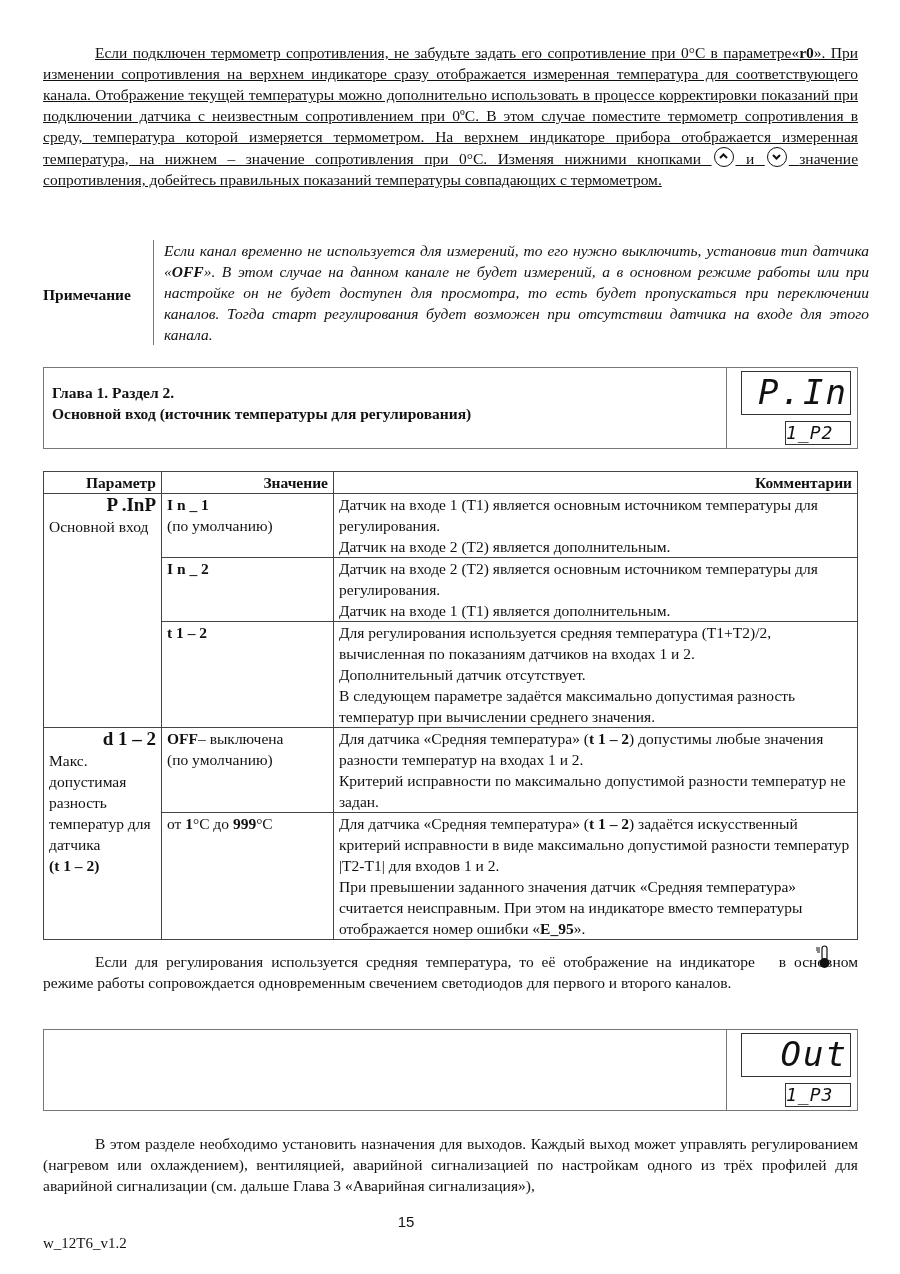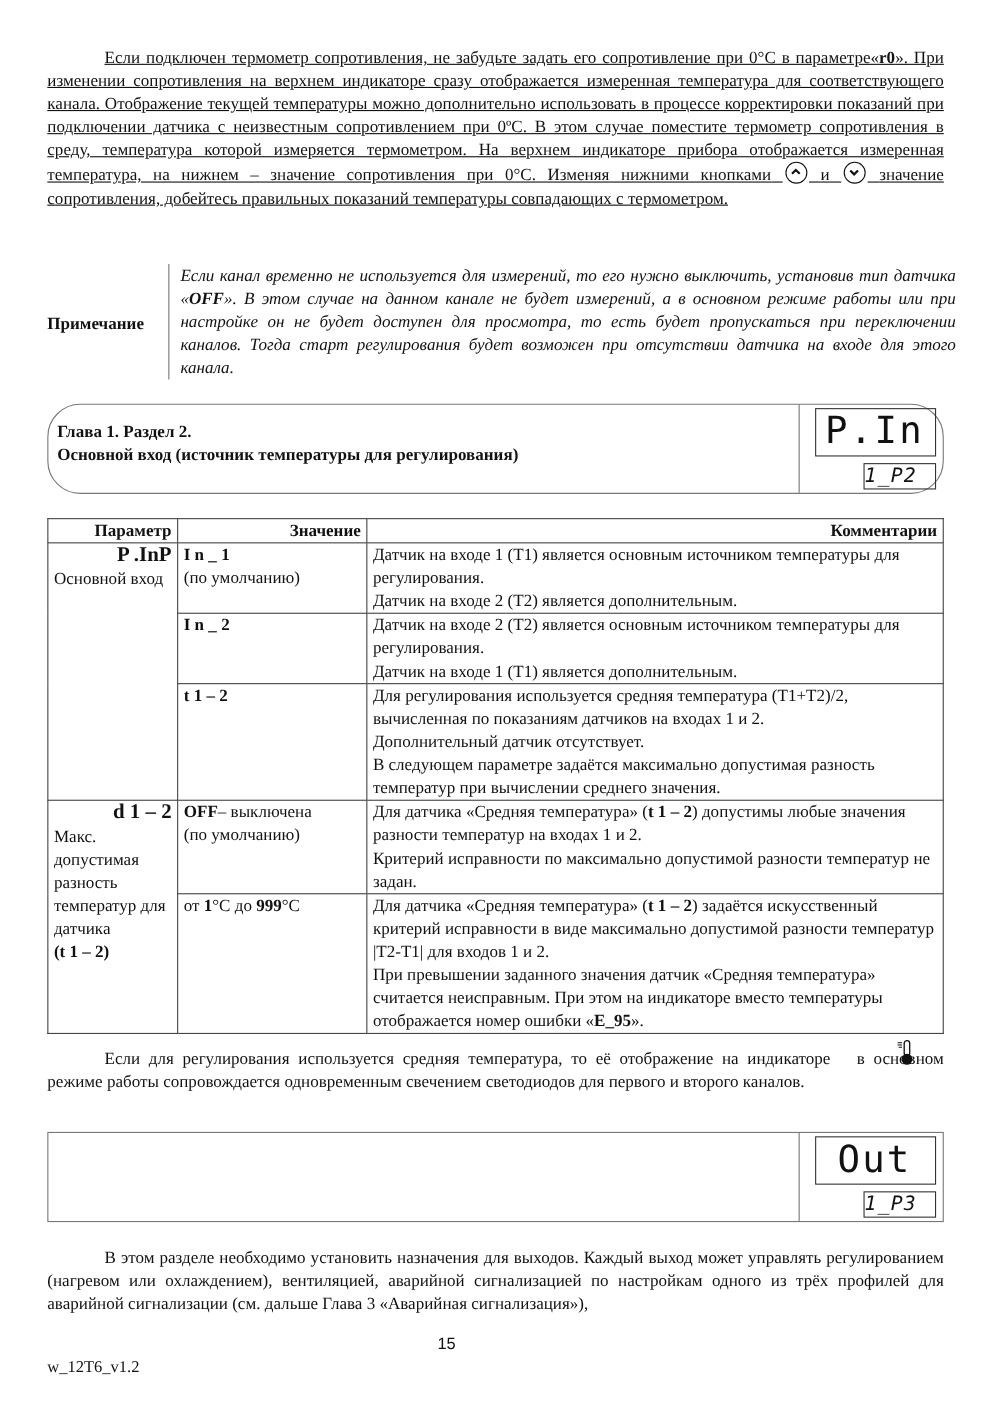--- a/index.html
+++ b/index.html
@@ -11,22 +11,22 @@
               vertical-align: -3px; position: relative; box-sizing: border-box; margin: 0 2px; }
   .btn-icon svg { position: absolute; left: 2px; top: 2px; }
   .note { position: absolute; left: 43px; top: 240px; width: 815px; }
   .note-label { position: absolute; left: 0; top: 2px; font-weight: bold; font-size: 15.5px; margin-top: 44px; }
   .note-body { position: absolute; left: 110px; top: 0; width: 705px; border-left: 1.5px solid #777;
                padding-left: 10px; font-style: italic; line-height: 21px; text-align: justify; }
   .section-box { position: absolute; left: 43px; width: 815px; height: 82px; border: 1.5px solid #777; box-sizing: border-box; }
   .section-title { position: absolute; left: 8px; top: 14px; font-weight: bold; line-height: 21px; font-size: 15.5px; }
   .section-disp { position: absolute; right: 0; top: 0; width: 130px; height: 100%; border-left: 1.5px solid #777; }
   .lcd-big { position: absolute; right: 6px; top: 3px; width: 110px; height: 44px; border: 1.5px solid #333;
-             box-sizing: border-box; font-family: "DejaVu Sans Mono", monospace; 
-             font-size: 34px; text-align: center; padding-right: 2px; line-height: 40px; letter-spacing: 2px; }
+             box-sizing: border-box; font-family: "DejaVu Sans Mono", monospace; font-style: italic;
+             font-size: 34px; text-align: right; padding-right: 2px; line-height: 40px; letter-spacing: 2px; }
   .lcd-small { position: absolute; right: 6px; top: 53px; width: 66px; height: 24px; border: 1.5px solid #333;
                box-sizing: border-box; font-family: "DejaVu Sans Mono", monospace; font-style: italic;
                font-size: 18px; padding-right: 4px; line-height: 22px; letter-spacing: 1px; }
   table.params { position: absolute; left: 43px; top: 471px; width: 815px; border-collapse: collapse; font-size: 15.5px; }
   table.params th, table.params td { border: 1.2px solid #444; vertical-align: top; line-height: 21px; padding: 0 5px; }
   table.params th { font-weight: bold; text-align: right; height: 21px; }
   .pcode { font-weight: bold; font-size: 19px; text-align: right; line-height: 22px; }
   .vcode { font-weight: bold; }
   .thermo { display: inline-block; width: 16px; height: 24px; position: relative; vertical-align: -2px; }
   .footer-page { position: absolute; left: 0; width: 812px; top: 1213px; text-align: center;
@@ -46,21 +46,21 @@
         <polyline points="3,5 6.5,8.5 10,5" fill="none" stroke="#111" stroke-width="2"></polyline>
       </svg></span>
   <span>значение сопротивления, добейтесь правильных показаний температуры совпадающих с термометром.</span>
 </div>
 
 <div class="note">
   <div class="note-label">Примечание</div>
   <div class="note-body"><span>Если канал временно не используется для измерений, то его нужно выключить, установив тип датчика «</span><b>OFF</b><span>». В этом случае на данном канале не будет измерений, а в основном режиме работы или при настройке он не будет доступен для просмотра, то есть будет пропускаться при переключении каналов. Тогда старт регулирования будет возможен при отсутствии датчика на входе для этого канала.</span></div>
 </div>
 
-<div class="section-box" style="top:367px;border-radius:30px;">
+<div class="section-box" style="top:367px;">
   <div class="section-title">
     <div>Глава 1. Раздел 2.</div>
     <div>Основной вход (источник температуры для регулирования)</div>
   </div>
   <div class="section-disp">
     <div class="lcd-big">P.In</div>
     <div class="lcd-small">1_P2</div>
   </div>
 </div>
 

